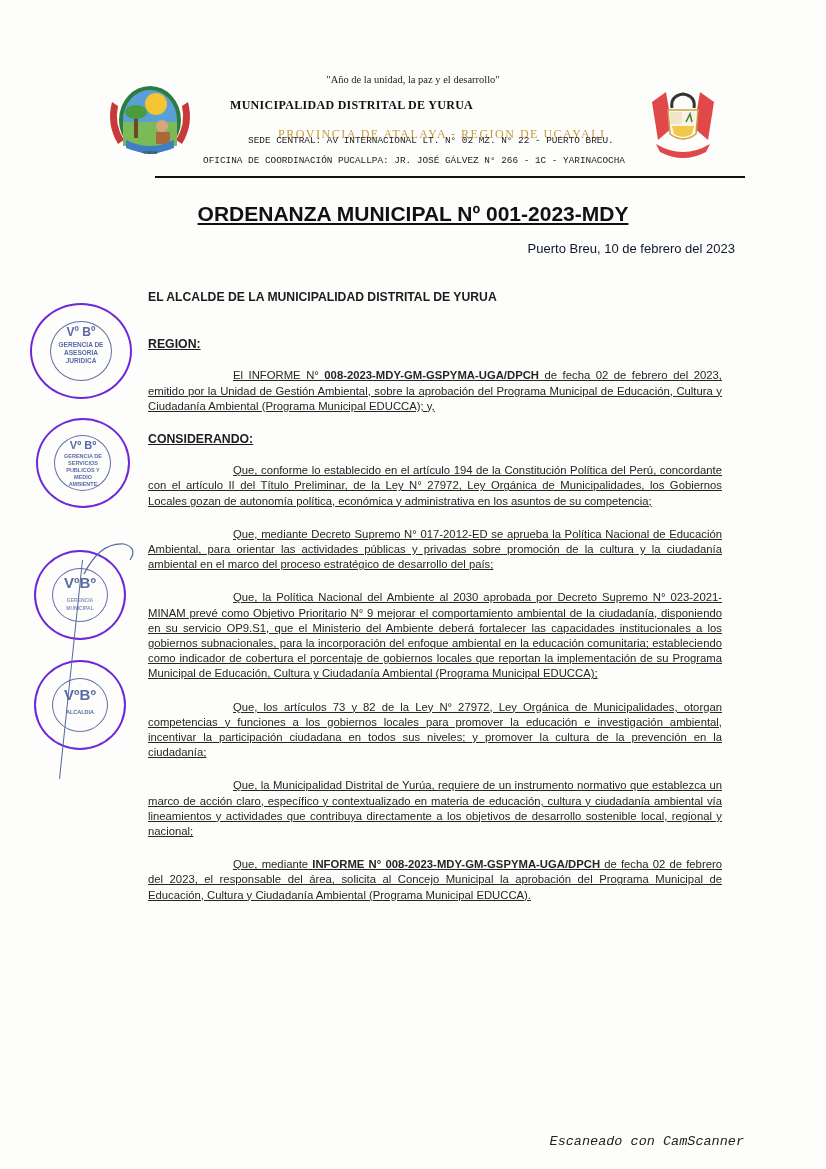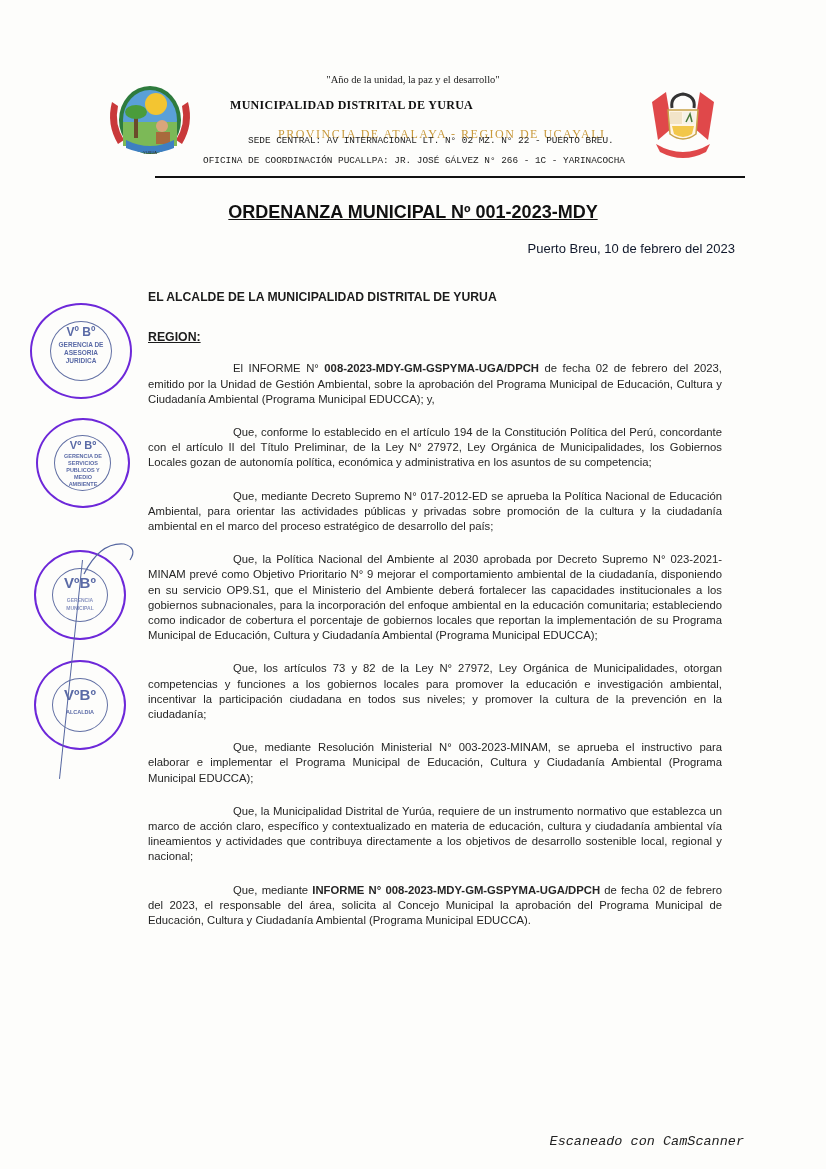--- a/index.html
+++ b/index.html
@@ -6,26 +6,26 @@
   body { width:826px; height:1169px; background:#fdfdfb; position:relative; overflow:hidden;
          font-family:"Liberation Sans", sans-serif; color:#1c1c1c; }
   .abs { position:absolute; }
   .motto { left:0; width:826px; top:74px; text-align:center; font-family:"Liberation Serif", serif; font-size:10.5px; color:#222; }
   .muni { left:230px; top:98px; font-family:"Liberation Serif", serif; font-weight:bold; font-size:12px; letter-spacing:0.3px; color:#111; }
   .prov { left:278px; top:127px; font-family:"Liberation Serif", serif; font-size:12px; letter-spacing:1.5px; color:#c99a3c; }
   .addr { font-family:"Liberation Mono", monospace; font-size:9.4px; color:#222; white-space:nowrap; }
   .addr1 { left:248px; top:135px; }
   .addr2 { left:203px; top:155px; }
   .hr { left:155px; top:176px; width:590px; height:2px; background:#111; }
-  .title { left:0; width:826px; top:202px; text-align:center; font-weight:bold; font-size:18px; text-decoration:underline; color:#111; }
+  .title { left:0; width:826px; top:202px; text-align:center; font-weight:bold; font-size:21px; text-decoration:underline; color:#111; }
   .date { right:91px; top:241px; font-size:13px; color:#0f172a; }
   .body { left:148px; width:590px; top:290px; font-size:11.3px; line-height:15.2px; }
-  .alcalde { font-weight:bold; font-size:12.2px; margin-bottom:25px; }
+  .alcalde { font-weight:bold; font-size:12.2px; margin-bottom:32px; }
   .heading { font-weight:bold; font-size:12.3px; text-decoration:underline; margin-bottom:16px; }
-  .para { text-align:justify; text-indent:85px; margin:0 16px 18px 0; color:#262626; }
+  .para { text-align:justify; text-indent:85px; margin:0 16px 18px 0; color:#262626;text-decoration:underline; }
   .para b { font-weight:bold; }
   .stamp { border-radius:50%; border:2px solid #6d28d9; color:#5a6aa6; }
   .stamp .inner { position:absolute; border-radius:50%; border:1.5px solid #6270a4; }
   .stamp .vb { position:absolute; width:100%; text-align:center; font-weight:bold; font-family:"Liberation Sans", sans-serif; }
   .stamp .lbl { position:absolute; width:100%; text-align:center; font-size:6.5px; font-weight:bold; line-height:8px; }
   .cam { right:82px; top:1134px; font-family:Liberation Mono, monospace; font-style:italic; font-size:13.5px; color:#222; }
   .sig-line { background:#5566a0; width:1.2px; transform-origin:top left; }
 </style>
 </head>
 <body>
@@ -70,25 +70,25 @@
 
 <div class="abs hr"></div>
 
 <div class="abs title">ORDENANZA MUNICIPAL Nº 001-2023-MDY</div>
 <div class="abs date">Puerto Breu, 10 de febrero del 2023</div>
 
 <div class="abs body">
   <div class="alcalde">EL ALCALDE DE LA MUNICIPALIDAD DISTRITAL DE YURUA</div>
   <div class="heading">REGION:</div>
   <p class="para"><span>El INFORME N° </span><b>008-2023-MDY-GM-GSPYMA-UGA/DPCH</b><span> de fecha 02 de febrero del 2023, emitido por la Unidad de Gestión Ambiental, sobre la aprobación del Programa Municipal de Educación, Cultura y Ciudadanía Ambiental (Programa Municipal EDUCCA); y,</span></p>
+  <div class="heading" style="margin-top:6px;">CONSIDERANDO:</div>
   <p class="para">Que, conforme lo establecido en el artículo 194 de la Constitución Política del Perú, concordante con el artículo II del Título Preliminar, de la Ley N° 27972, Ley Orgánica de Municipalidades, los Gobiernos Locales gozan de autonomía política, económica y administrativa en los asuntos de su competencia;</p>
   <p class="para">Que, mediante Decreto Supremo N° 017-2012-ED se aprueba la Política Nacional de Educación Ambiental, para orientar las actividades públicas y privadas sobre promoción de la cultura y la ciudadanía ambiental en el marco del proceso estratégico de desarrollo del país;</p>
   <p class="para">Que, la Política Nacional del Ambiente al 2030 aprobada por Decreto Supremo N° 023-2021-MINAM prevé como Objetivo Prioritario N° 9 mejorar el comportamiento ambiental de la ciudadanía, disponiendo en su servicio OP9.S1, que el Ministerio del Ambiente deberá fortalecer las capacidades institucionales a los gobiernos subnacionales, para la incorporación del enfoque ambiental en la educación comunitaria; estableciendo como indicador de cobertura el porcentaje de gobiernos locales que reportan la implementación de su Programa Municipal de Educación, Cultura y Ciudadanía Ambiental (Programa Municipal EDUCCA);</p>
   <p class="para">Que, los artículos 73 y 82 de la Ley N° 27972, Ley Orgánica de Municipalidades, otorgan competencias y funciones a los gobiernos locales para promover la educación e investigación ambiental, incentivar la participación ciudadana en todos sus niveles; y promover la cultura de la prevención en la ciudadanía;</p>
-  <p class="para">Que, mediante Resolución Ministerial N° 003-2023-MINAM, se aprueba el instructivo para elaborar e implementar el Programa Municipal de Educación, Cultura y Ciudadanía Ambiental (Programa Municipal EDUCCA);</p>
   <p class="para">Que, la Municipalidad Distrital de Yurúa, requiere de un instrumento normativo que establezca un marco de acción claro, específico y contextualizado en materia de educación, cultura y ciudadanía ambiental vía lineamientos y actividades que contribuya directamente a los objetivos de desarrollo sostenible local, regional y nacional;</p>
   <p class="para"><span>Que, mediante </span><b>INFORME N° 008-2023-MDY-GM-GSPYMA-UGA/DPCH</b><span> de fecha 02 de febrero del 2023, el responsable del área, solicita al Concejo Municipal la aprobación del Programa Municipal de Educación, Cultura y Ciudadanía Ambiental (Programa Municipal EDUCCA).</span></p>
 </div>
 
 <div class="abs stamp" style="left:30px;top:303px;width:98px;height:92px;">
   <div class="inner" style="left:18px;top:16px;width:60px;height:58px;"></div>
   <div class="vb" style="top:20px;font-size:12px;">Vº Bº</div>
   <div class="lbl" style="top:36px;padding:0 24px;box-sizing:border-box;">GERENCIA DE ASESORIA JURIDICA</div>
 </div>
 

